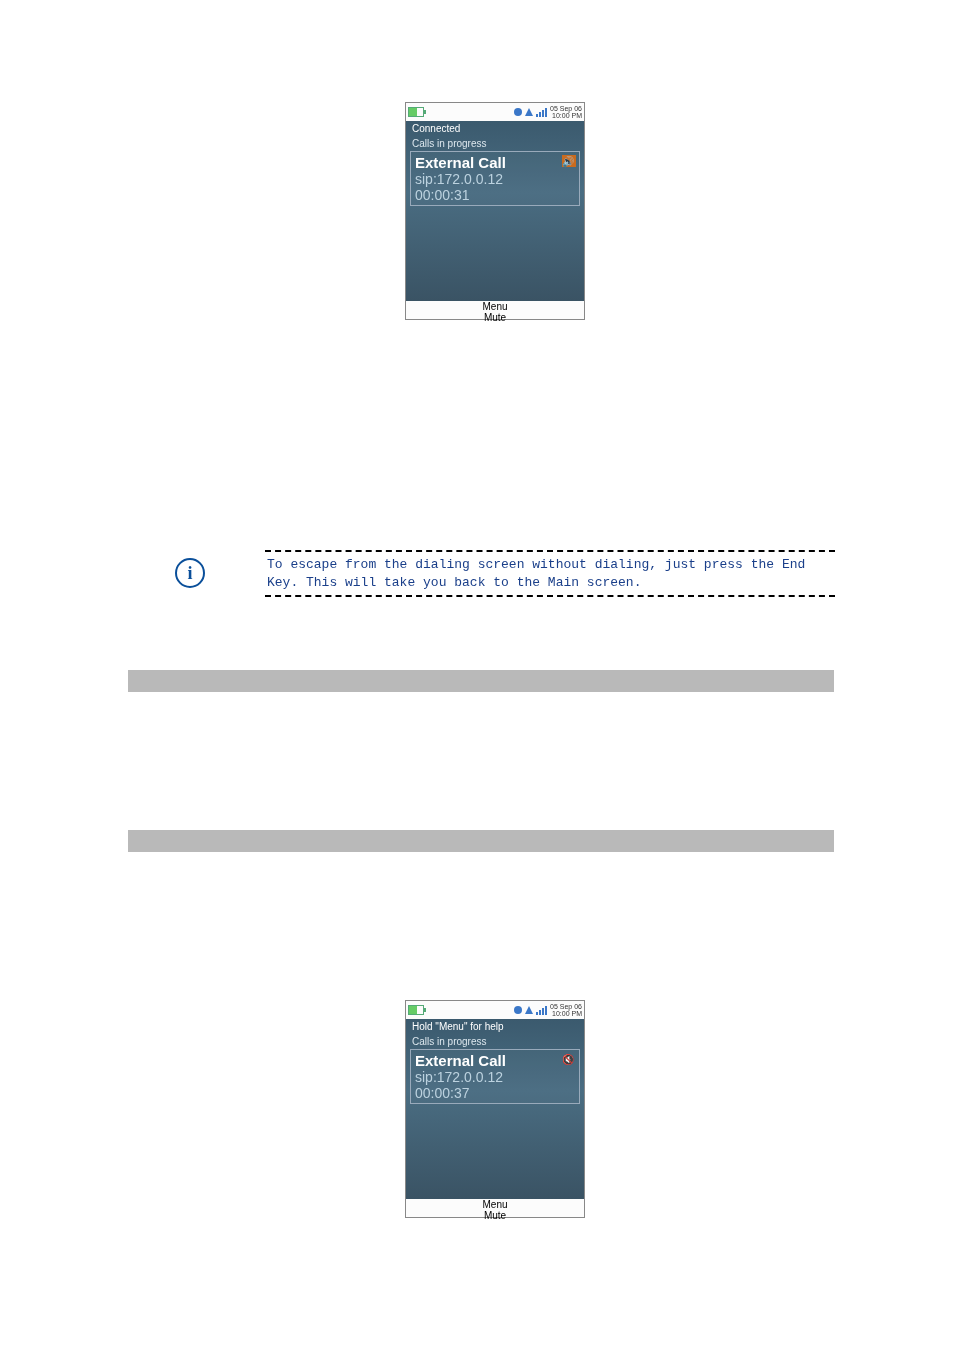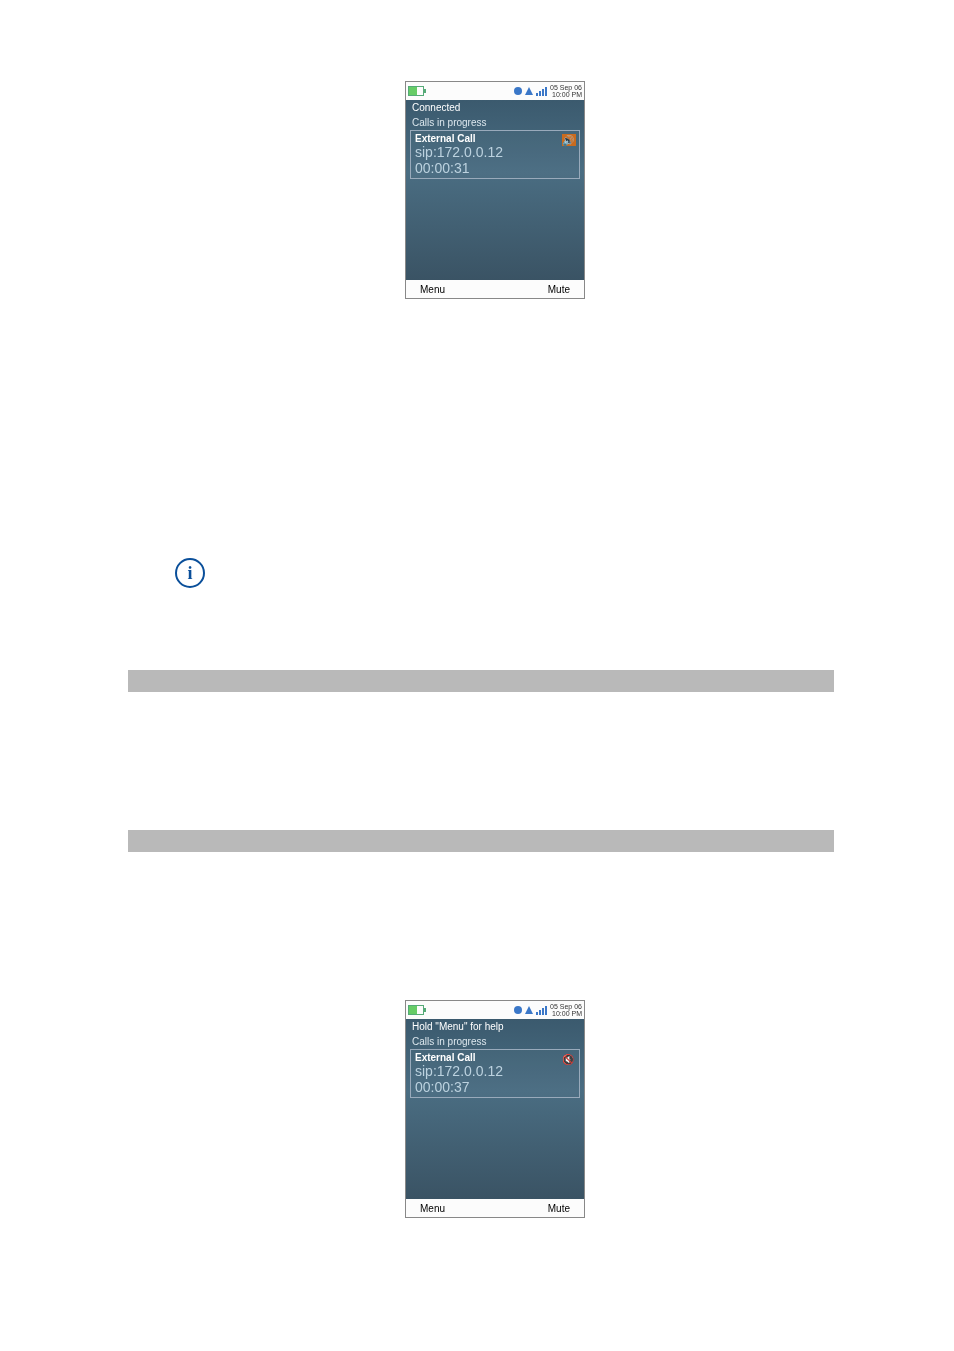--- a/index.html
+++ b/index.html
@@ -43,38 +43,39 @@
   }
   .phone-line { padding: 2px 6px; }
   .phone-line.title { color:#ffffff; }
   .call-box {
     margin: 0 4px;
     border:1px solid #9ab; 
     padding:2px 4px;
     position:relative;
     background: rgba(255,255,255,0.02);
   }
-  .call-title { font-weight:bold; color:#ffffff; font-size:10px; }
+  .call-title { font-weight:bold; color:#ffffff; font-size:15px; }
   .call-sub { color:#bcd2df; font-size:14px; }
   .call-icon {
     position:absolute; right:3px; top:3px; width:14px; height:12px;
     display:flex; align-items:center; justify-content:center;
     font-size:10px;
   }
   .softkeys {
     height:18px;
     background:#fcfcfc;
     display:flex;
     justify-content:space-between;
     align-items:center;
     padding:0 14px;
     font-size:10px;
     color:#000;
-  }
-  .screen1 { top: 81px; left: 405px; }
+    flex-direction:column;
+  }
+  .screen1 { top: 102px; left: 405px; }
   .screen2 { top: 1000px; left: 405px; }
 
   .info-row {
     position:absolute;
     top: 550px;
     left: 175px;
     width: 660px;
     display:flex;
     align-items:flex-start;
     gap: 60px;
@@ -164,20 +165,21 @@
       </div>
     </div>
     <div class="softkeys">
       <span>Menu</span>
       <span>Mute</span>
     </div>
   </div>
 
   <div class="info-row">
     <div class="info-icon">i</div>
+    <div class="info-box">To escape from the dialing screen without dialing, just press the End Key.  This will take you back to the Main screen.</div>
   </div>
 
   <div class="gray-bar bar1"></div>
   <div class="gray-bar bar2"></div>
 
   <div class="phone-screen screen2">
     <div class="phone-statusbar">
       <div class="sb-left">
         <span class="battery-icon"></span>
       </div>

